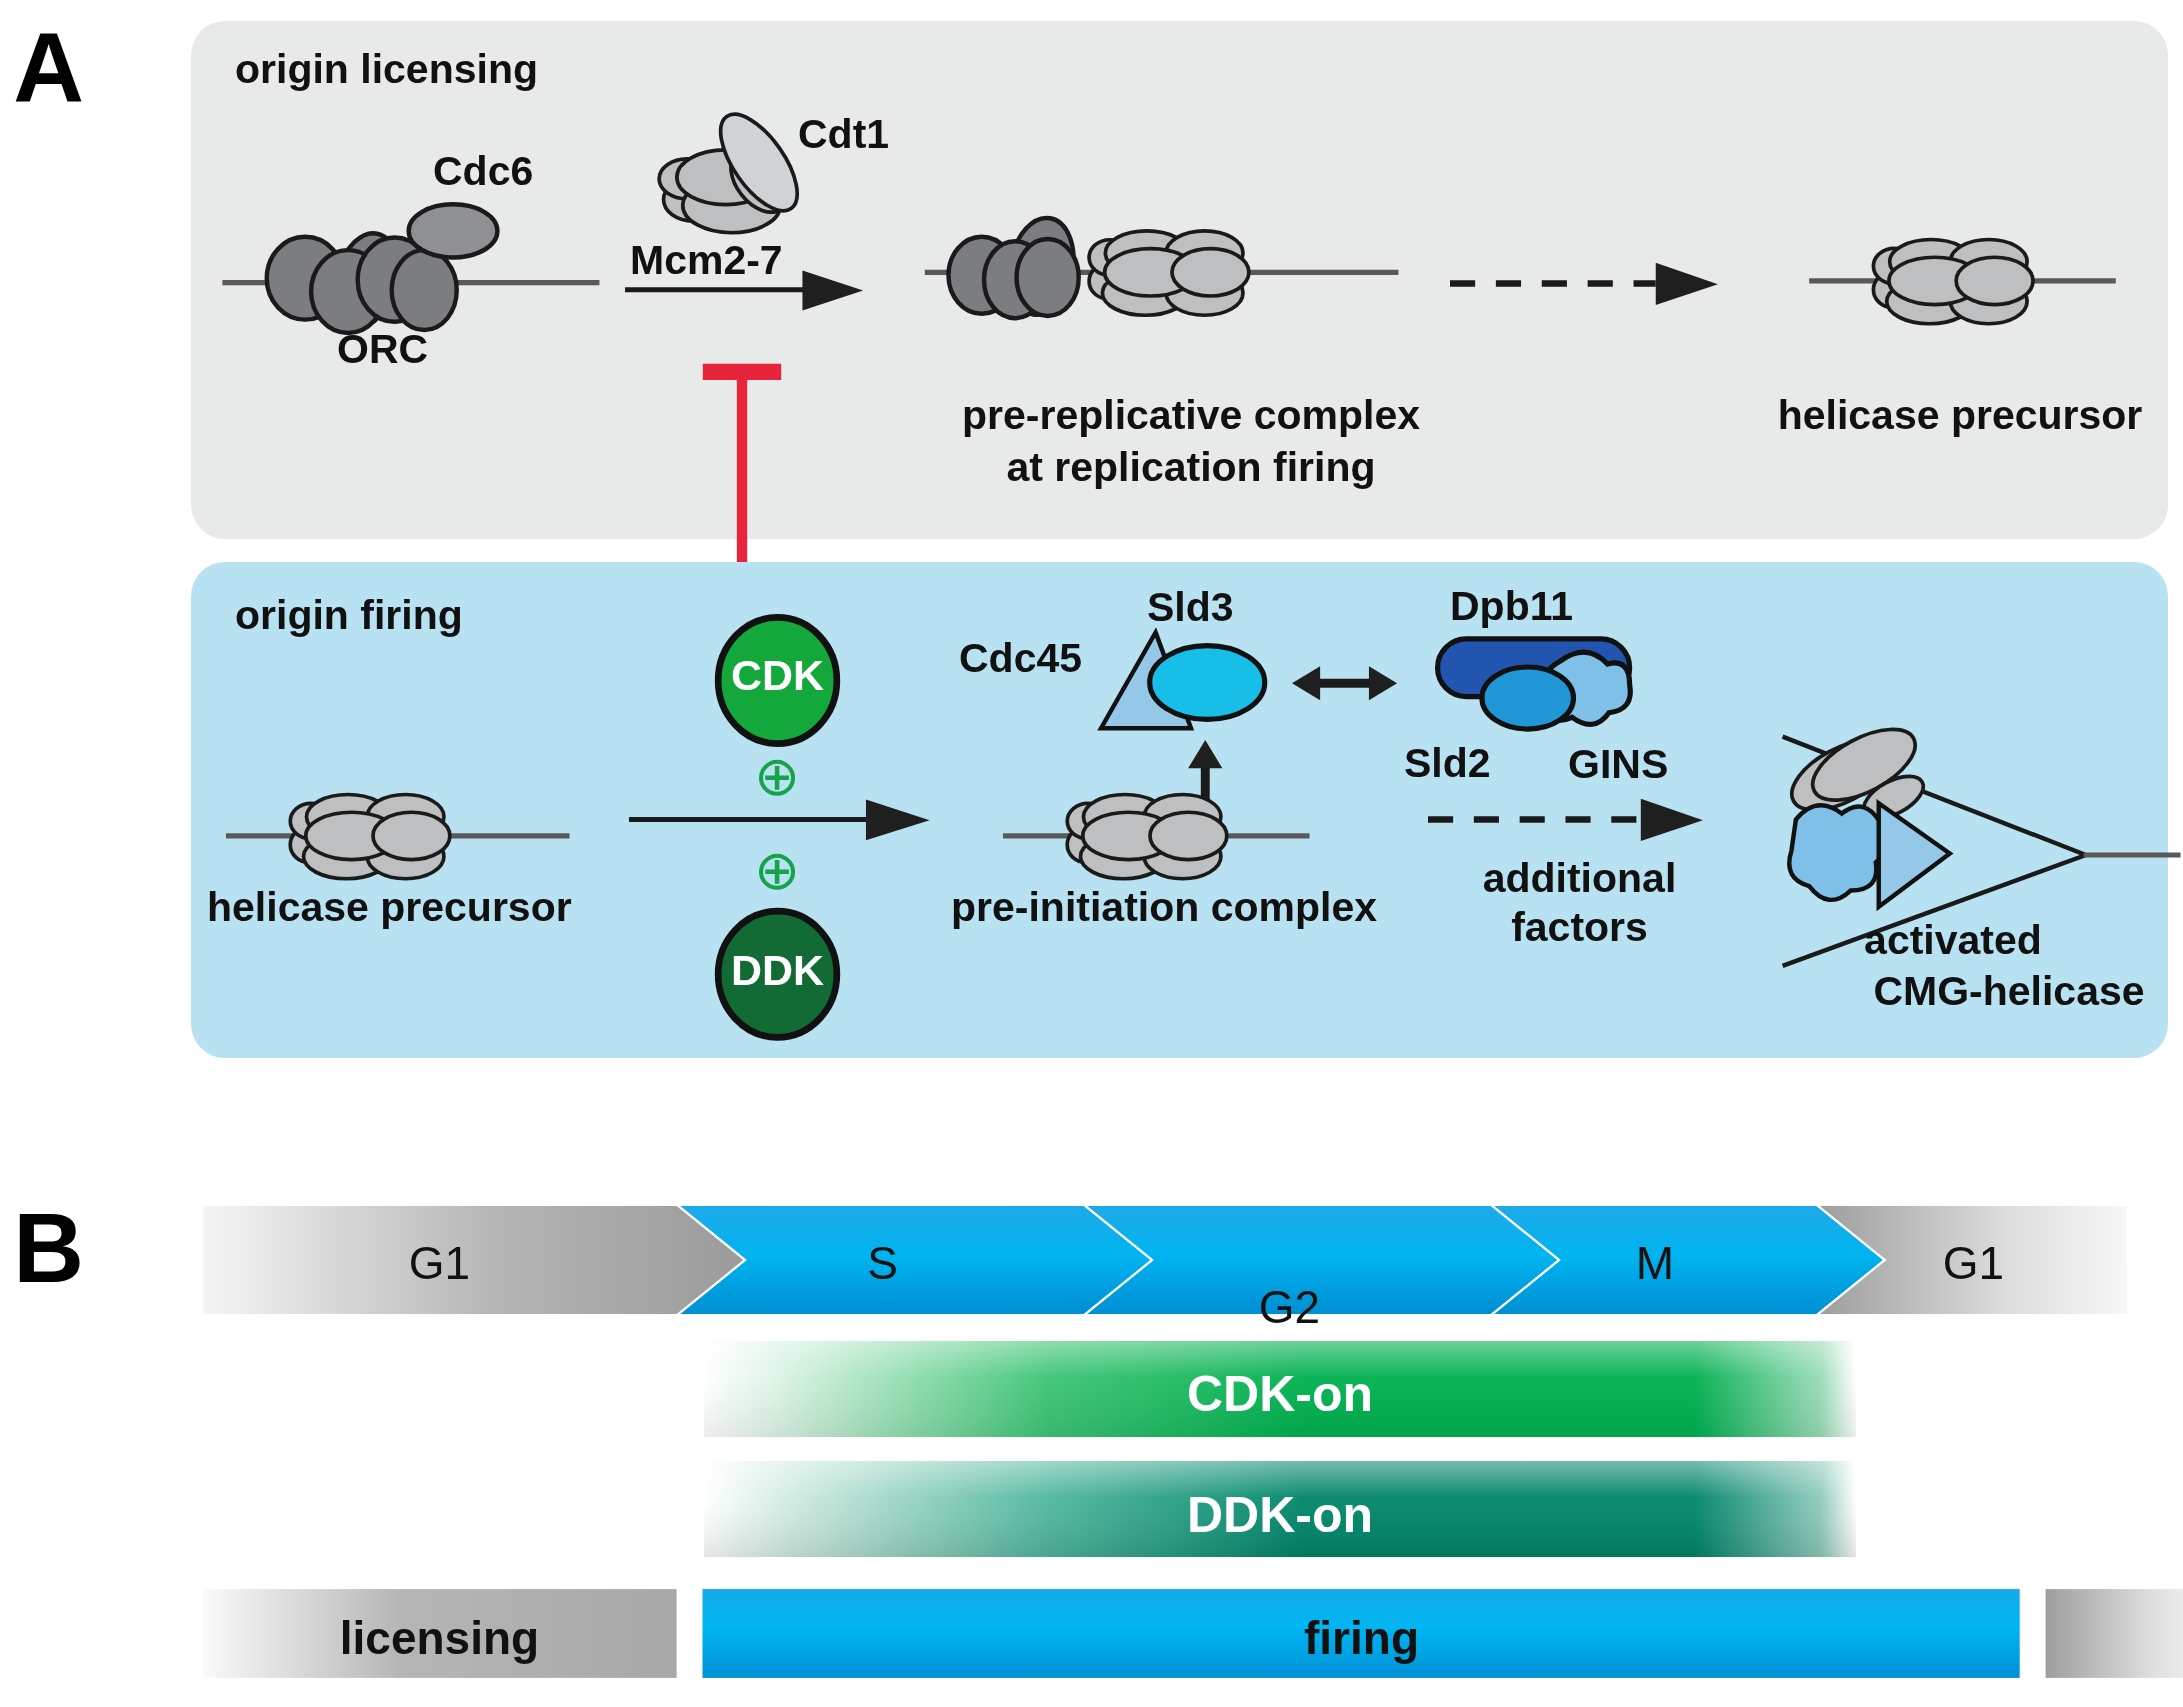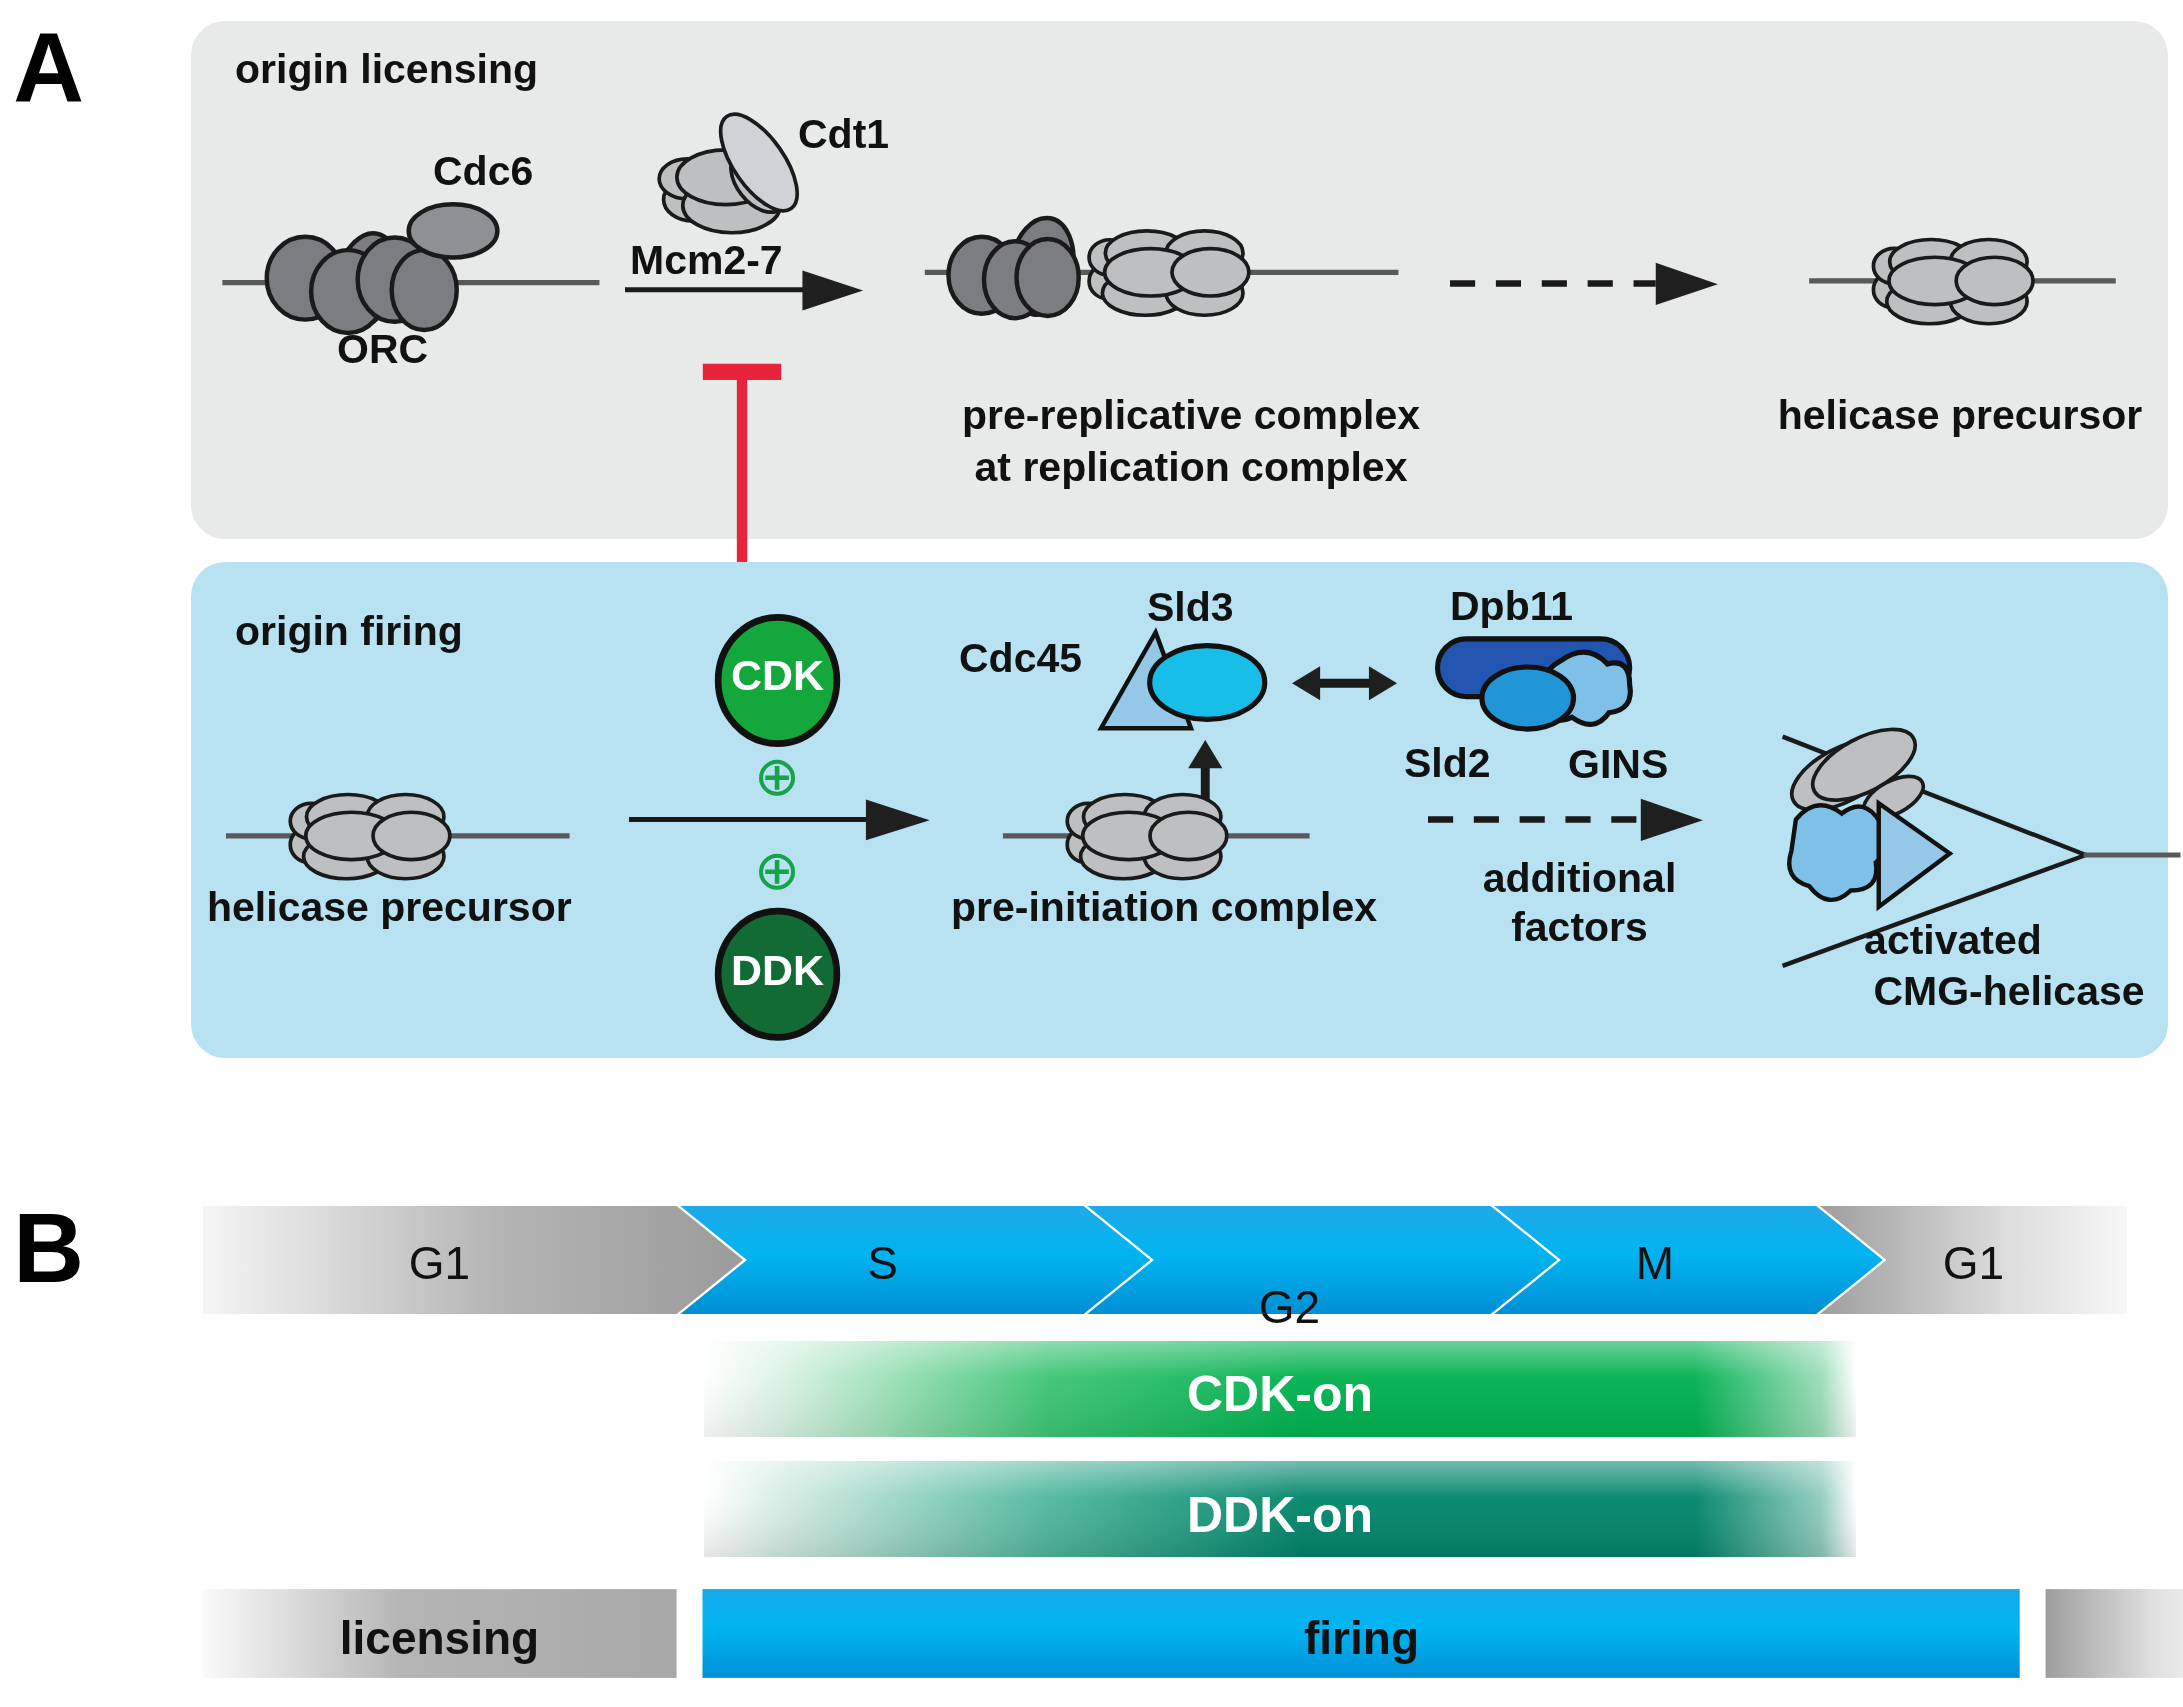--- a/index.html
+++ b/index.html
@@ -75,21 +75,21 @@
     <ellipse cx="270" cy="98" rx="28" ry="24"></ellipse>
     <ellipse cx="320" cy="92" rx="56" ry="30"></ellipse>
     <ellipse cx="398" cy="92" rx="52" ry="30"></ellipse>
     <ellipse cx="318" cy="146" rx="58" ry="30"></ellipse>
     <ellipse cx="398" cy="146" rx="52" ry="30"></ellipse>
     <ellipse cx="325" cy="118" rx="62" ry="32"></ellipse>
     <ellipse cx="406" cy="118" rx="52" ry="32"></ellipse>
   </g>
 </svg>
 <div class="abs lbl-c" style="left:910px;top:392px;width:562px;">pre-replicative complex</div>
-<div class="abs lbl-c" style="left:910px;top:444px;width:562px;">at replication complex</div>
+<div class="abs lbl-c" style="left:910px;top:444px;width:562px;">at replication firing</div>
 
 <svg class="abs" style="left:1450px;top:259px;" width="296" height="52" viewBox="0 0 400 70">
   <line x1="0" y1="33" x2="278" y2="33" stroke="#1a1a1a" stroke-width="9" stroke-dasharray="34 28"></line>
   <polygon points="278,5 362,34 278,62" fill="#1f1f1f"></polygon>
 </svg>
 
 <svg class="abs" style="left:1805px;top:207px;" width="326" height="133" viewBox="0 0 440 180">
   <line x1="5" y1="100" x2="420" y2="100" stroke="#595959" stroke-width="7"></line>
   <g fill="#bdbfc1" stroke="#1a1a1a" stroke-width="5">
     <ellipse cx="118" cy="112" rx="26" ry="24"></ellipse>
@@ -98,21 +98,21 @@
     <ellipse cx="248" cy="74" rx="52" ry="30"></ellipse>
     <ellipse cx="168" cy="128" rx="58" ry="30"></ellipse>
     <ellipse cx="248" cy="128" rx="52" ry="30"></ellipse>
     <ellipse cx="175" cy="100" rx="62" ry="32"></ellipse>
     <ellipse cx="256" cy="100" rx="52" ry="32"></ellipse>
   </g>
 </svg>
 <div class="abs lbl-c" style="left:1753px;top:392px;width:414px;">helicase precursor</div>
 
 <div class="abs box-firing" style="left:191px;top:562px;width:1977px;height:496px;"></div>
-<div class="abs panel-title" style="left:235px;top:592px;margin-top:16px;">origin firing</div>
+<div class="abs panel-title" style="left:235px;top:592px;">origin firing</div>
 
 <svg class="abs" style="left:222px;top:762px;" width="370" height="133" viewBox="0 0 500 180">
   <line x1="5" y1="100" x2="470" y2="100" stroke="#595959" stroke-width="7"></line>
   <g fill="#bdbfc1" stroke="#1a1a1a" stroke-width="5">
     <ellipse cx="118" cy="112" rx="26" ry="24"></ellipse>
     <ellipse cx="120" cy="80" rx="28" ry="24"></ellipse>
     <ellipse cx="170" cy="74" rx="56" ry="30"></ellipse>
     <ellipse cx="248" cy="74" rx="52" ry="30"></ellipse>
     <ellipse cx="168" cy="128" rx="58" ry="30"></ellipse>
     <ellipse cx="248" cy="128" rx="52" ry="30"></ellipse>

